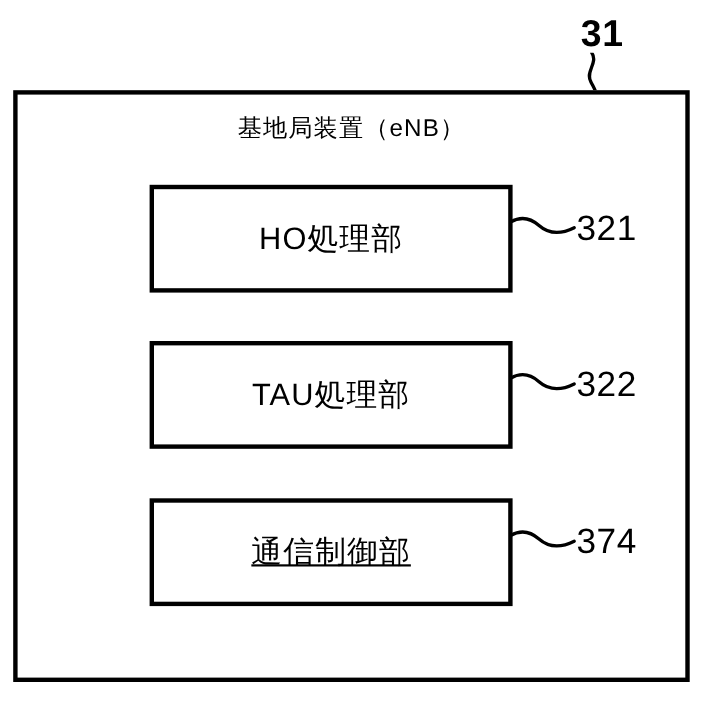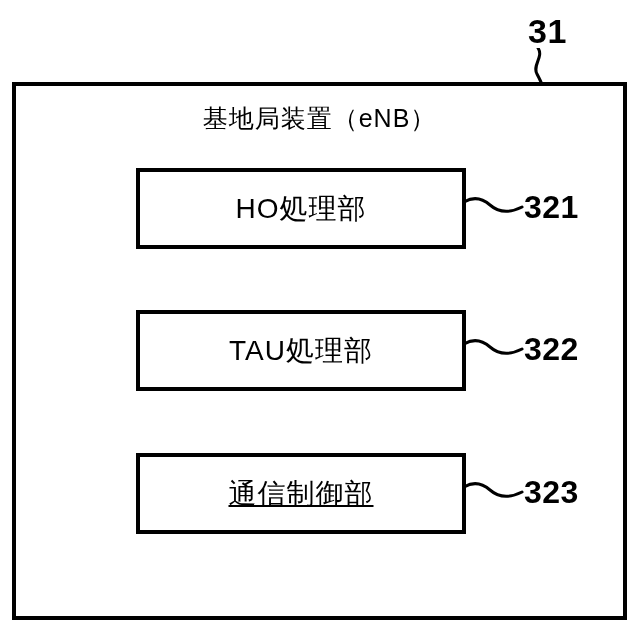--- a/index.html
+++ b/index.html
@@ -53,33 +53,33 @@
     height: 40px;
   }
 
   
   .device-title {
     position: absolute;
     left: 12px;
     top: 103px;
     width: 615px;
     text-align: center;
-    font-size: 25px;
+    font-size: 22px;
     font-weight: normal;
     letter-spacing: 1px;
     line-height: 1.25;
     white-space: nowrap;
   }
 
   
   .unit {
     position: absolute;
     left: 136px;
     width: 330px;
-    height: 81px;
+    height: 98px;
     box-sizing: border-box;
     border: 4px solid #000000;
     background: #ffffff;
     display: flex;
     align-items: center;
     justify-content: center;
   }
   .unit-label {
     font-size: 28px;
     letter-spacing: 1px;
@@ -89,21 +89,21 @@
 
   .unit-1 { top: 168px; }
   .unit-2 { top: 310px; }
   .unit-3 { top: 453px; text-decoration: underline; }
 
   
   .unit-ref {
     position: absolute;
     left: 524px;
     font-size: 32px;
-    font-weight: bold;
+    font-weight: normal;
     letter-spacing: 0.5px;
     line-height: 1;
     white-space: nowrap;
   }
   .unit-ref-1 { top: 191px; }
   .unit-ref-2 { top: 333px; }
   .unit-ref-3 { top: 476px; }
 
   .unit-leader {
     position: absolute;
@@ -153,15 +153,15 @@
   <div class="unit-ref unit-ref-2">322</div>
 
   <div class="unit unit-3">
     <span class="unit-label">通信制御部</span>
   </div>
   <div class="unit-leader unit-leader-3">
     <svg width="62" height="26" viewBox="0 0 62 26" xmlns="http://www.w3.org/2000/svg">
       <path d="M0 6 C 10 0, 18 2, 26 9 C 34 16, 44 18, 58 11" fill="none" stroke="#000000" stroke-width="3" stroke-linecap="round"></path>
     </svg>
   </div>
-  <div class="unit-ref unit-ref-3">323</div>
+  <div class="unit-ref unit-ref-3">374</div>
 
 </div>
 
 </body></html>

